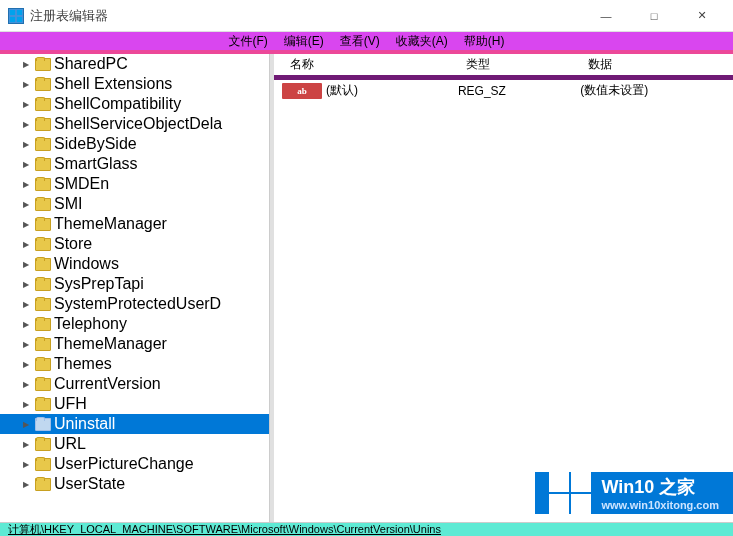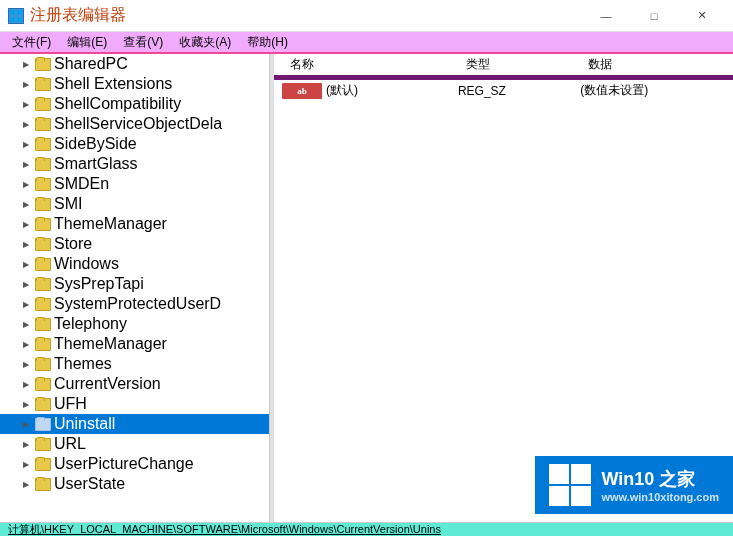--- a/index.html
+++ b/index.html
@@ -30,48 +30,49 @@
       display: flex;
       align-items: center;
       justify-content: center;
       font-size: 9px;
       color: white;
       font-weight: bold;
       border: 1px solid #2070b0;
     }
     .title-bar-text {
       flex: 1;
-      font-size: 16px;
-      color: #c2410c;
+      font-size: 13px;
+      color: #404040;
     }
     .title-bar-controls {
       display: flex;
       gap: 2px;
     }
     .title-bar-btn {
       width: 46px;
       height: 30px;
       display: flex;
       align-items: center;
       justify-content: center;
       font-size: 11px;
       cursor: pointer;
       color: #444;
       background: transparent;
       border: none;
     }
 
     
     .menu-bar {
-      background: #f0abfc;
+      background: #d946ef;
       height: 22px;
       display: flex;
       align-items: center;
       padding: 0 4px;
-      border-bottom: 2px solid #ec4899;
+      border-bottom: 4px solid #ec4899;
+      justify-content: center;
     }
     .menu-item {
       padding: 2px 8px;
       cursor: pointer;
       font-size: 12px;
       color: #000;
       height: 22px;
       display: flex;
       align-items: center;
     }
@@ -414,21 +415,21 @@
           </tbody>
       </table>
     </div>
   </div>
 
   <div class="status-bar">
     <span>计算机\HKEY_LOCAL_MACHINE\SOFTWARE\Microsoft\Windows\CurrentVersion\Unins</span>
   </div>
 </div>
 
-<div class="watermark" style="position:absolute; bottom:22px; right:0; background:#0078d7; padding:8px 14px; display:flex; align-items:center; gap:10px;">
+<div class="watermark" style="position:absolute; bottom:22px; right:0; background:#0078d7; padding:0 14px; display:flex; align-items:center; gap:10px;">
   <svg width="42" height="42" viewBox="0 0 42 42">
     <rect x="0" y="0" width="20" height="20" fill="#ffffff"></rect>
     <rect x="22" y="0" width="20" height="20" fill="#ffffff"></rect>
     <rect x="0" y="22" width="20" height="20" fill="#ffffff"></rect>
     <rect x="22" y="22" width="20" height="20" fill="#ffffff"></rect>
   </svg>
   <div>
     <div style="font-size:18px; font-weight:bold; color:white;">Win10 之家</div>
     <div style="font-size:11px; color:#cce4ff;">www.win10xitong.com</div>
   </div>

